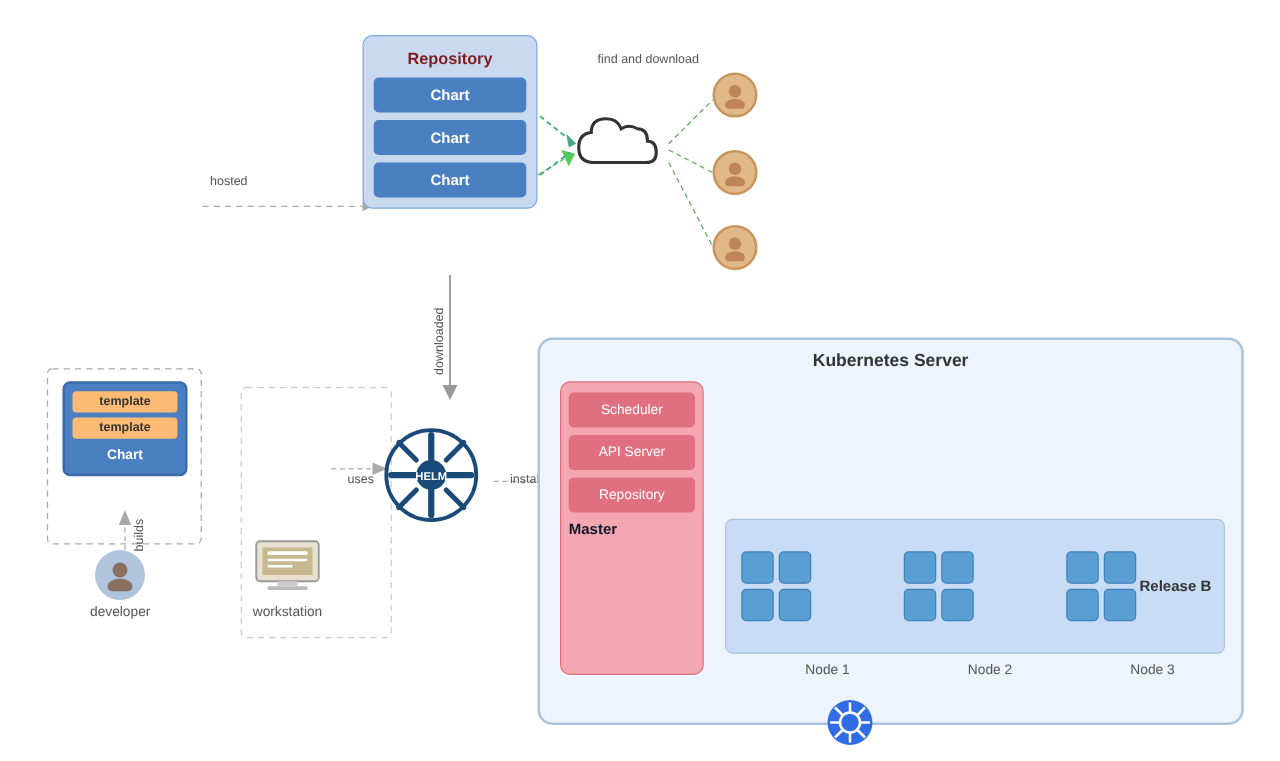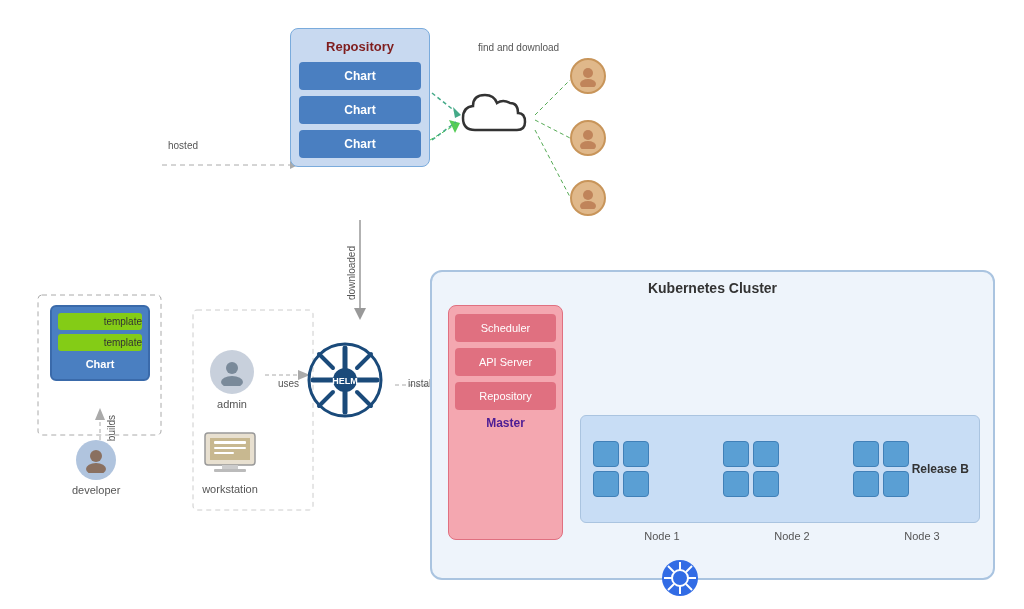--- a/index.html
+++ b/index.html
@@ -101,27 +101,28 @@
       position: absolute;
       left: 50px;
       top: 305px;
       width: 100px;
       background: #4a7fc1;
       border-radius: 6px;
       padding: 6px;
       border: 2px solid #3a6aaa;
     }
     .chart-template {
-      background: #84cc16;
+      background: #fdba74;
       color: #333;
       font-size: 10px;
-      text-align: right;
+      text-align: center;
       border-radius: 3px;
       padding: 3px 0;
       margin-bottom: 4px;
+      font-weight: bold;
     }
     .chart-label {
       color: white;
       font-size: 11px;
       font-weight: bold;
       text-align: center;
       padding: 3px 0;
     }
 
     
@@ -237,24 +238,24 @@
       background: #e07080;
       color: white;
       text-align: center;
       border-radius: 4px;
       padding: 8px 0;
       margin-bottom: 6px;
       font-size: 11px;
       font-weight: normal;
     }
     .master-label {
-      text-align: center;
+      text-align: left;
       font-size: 12px;
       font-weight: bold;
-      color: #4c1d95;
+      color: #0f172a;
       margin-top: 6px;
     }
 
     .release-a-row {
       position: absolute;
       left: 580px;
       top: 295px;
       width: 400px;
       height: 108px;
       background: #c8ddf5;
@@ -414,29 +415,20 @@
       <svg width="26" height="26" viewBox="0 0 26 26">
           <circle cx="13" cy="9" r="6" fill="#8a7060"></circle>
           <ellipse cx="13" cy="22" rx="10" ry="6" fill="#8a7060"></ellipse>
         </svg>
     </div>
     <div class="dev-label">developer</div>
   </div>
 
   <div class="label-builds">builds</div>
 
-  <div class="admin-icon">
-    <div style="width:44px;height:44px;border-radius:50%;background:#c8d0dc;margin:0 auto 4px;display:flex;align-items:center;justify-content:center;">
-      <svg width="28" height="28" viewBox="0 0 28 28">
-          <circle cx="14" cy="10" r="6" fill="#7a8a9a"></circle>
-          <ellipse cx="14" cy="24" rx="11" ry="6" fill="#7a8a9a"></ellipse>
-        </svg>
-    </div>
-    <div style="font-size:11px;color:#555;">admin</div>
-  </div>
 
   <div class="label-uses">uses</div>
 
   <div class="workstation">
     <svg class="workstation-img" viewBox="0 0 60 45">
       <rect x="5" y="3" width="50" height="32" rx="3" fill="#e8e0d0" stroke="#999" stroke-width="1.5"></rect>
       <rect x="10" y="8" width="40" height="22" fill="#c8b890"></rect>
       <rect x="14" y="11" width="32" height="3" fill="#fff" rx="1"></rect>
       <rect x="14" y="17" width="32" height="2" fill="#fff" rx="1"></rect>
       <rect x="14" y="22" width="20" height="2" fill="#fff" rx="1"></rect>
@@ -460,21 +452,21 @@
       <line x1="52" y1="52" x2="66" y2="66" stroke="#1a4a7a" stroke-width="4" stroke-linecap="round"></line>
       <line x1="66" y1="14" x2="52" y2="28" stroke="#1a4a7a" stroke-width="4" stroke-linecap="round"></line>
       <line x1="14" y1="66" x2="28" y2="52" stroke="#1a4a7a" stroke-width="4" stroke-linecap="round"></line>
       <text x="40" y="44" text-anchor="middle" fill="white" font-size="9" font-weight="bold">HELM</text>
     </svg>
   </div>
 
   <div class="label-installs">installs</div>
 
   <div class="k8s-cluster">
-    <div class="k8s-title">Kubernetes Cluster</div>
+    <div class="k8s-title">Kubernetes Server</div>
   </div>
 
   <div class="master-panel">
     <div class="master-component">Scheduler</div>
     <div class="master-component">API Server</div>
     <div class="master-component">Repository</div>
     <div class="master-label">Master</div>
   </div>
 
 

